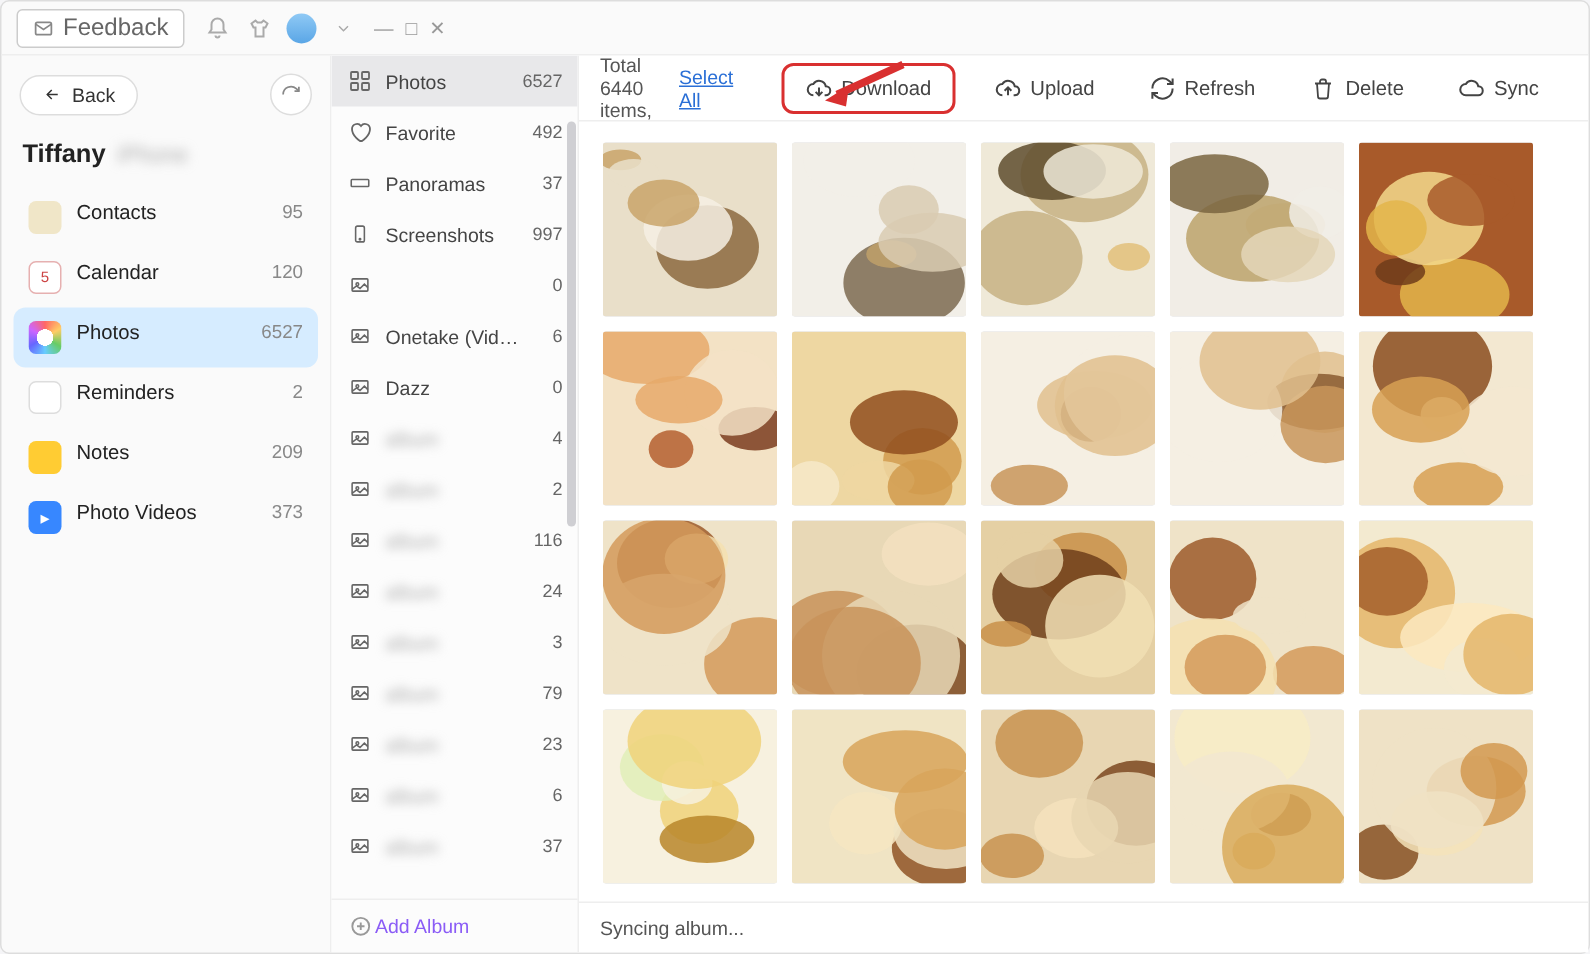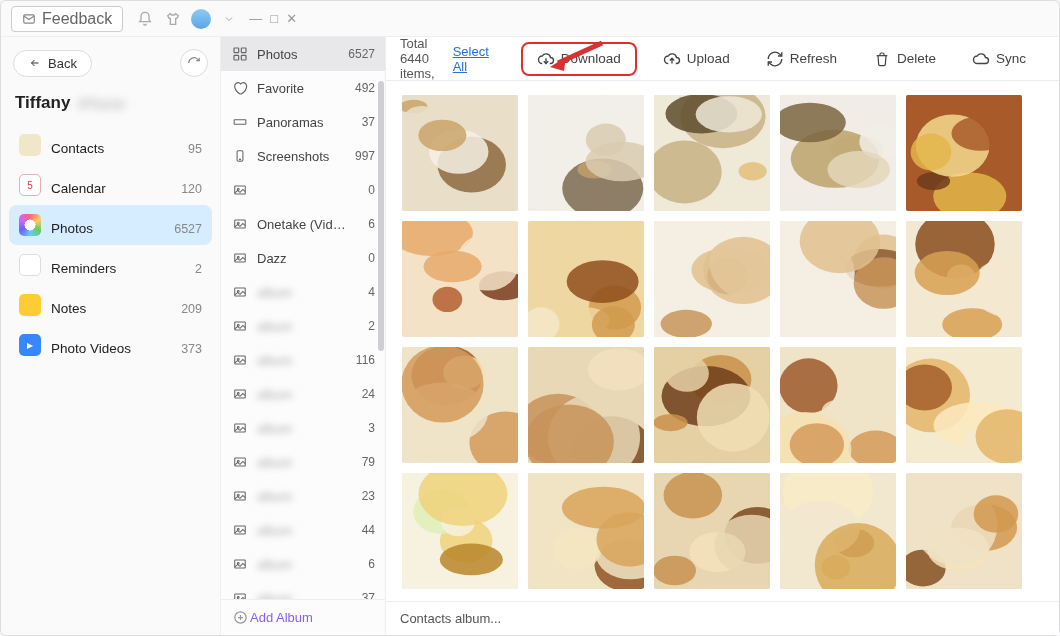--- a/index.html
+++ b/index.html
@@ -15,21 +15,21 @@
 .win-controls { display:flex; gap:8px; margin-left:6px; color:#999; }
 
 .body { flex: 1; display: flex; overflow: hidden; }
 
 .sidebar-left { width: 220px; border-right: 1px solid #eee; display: flex; flex-direction: column; padding: 8px 8px 8px 8px; }
 .back-row { display:flex; align-items:center; padding: 4px 4px 10px 4px;}
 .back-btn { display:flex; align-items:center; gap:6px; background:#fff; border:1px solid #ddd; border-radius: 18px; padding: 5px 14px; font-size:13px; cursor:pointer; }
 .refresh-sm { width:28px;height:28px;border:1px solid #ddd;border-radius:50%;background:#fff;display:flex;align-items:center;justify-content:center;margin-left:auto;cursor:pointer;color:#888;}
 .user-name { font-size: 17px; font-weight:600; padding: 6px 6px 12px 6px; color:#222; display:flex; align-items:center; gap:8px;}
 .blurred { filter: blur(4px); color:#aaa; font-weight:400; font-size:15px;}
-.nav-item { display:flex; align-items:flex-end; gap:10px; padding: 9px 10px; border-radius: 8px; cursor:pointer; }
+.nav-item { display:flex; align-items:flex-start; gap:10px; padding: 9px 10px; border-radius: 8px; cursor:pointer; }
 .nav-item.active { background:#d6ecff; }
 .nav-icon { width:22px; height:22px; border-radius:5px; display:inline-flex; align-items:center; justify-content:center; font-size:12px;}
 .nav-label { flex:1; font-size:13.5px; color:#222;}
 .nav-count { color:#888; font-size:12.5px;}
 .ic-contacts{background:#f0e6c8;} .ic-cal{background:#fff;border:1px solid #e6b0b0;color:#c44;font-size:10px;} .ic-photos{background:radial-gradient(circle,#fff 35%, transparent 36%),conic-gradient(#f66,#fc6,#6c6,#6cf,#66f,#c6f,#f66);} .ic-rem{background:#fff;border:1px solid #ddd;} .ic-notes{background:#ffcc33;} .ic-vid{background:#3787ff;color:#fff;}
 
 .sidebar-mid { width: 165px; background:#fcfcfc; border-right:1px solid #eee; display:flex; flex-direction:column; position:relative;}
 .mid-scroll{flex:1;overflow-y:auto;}
 .album-item { display:flex; align-items:center; gap:8px; padding: 8px 10px; cursor:pointer; font-size:13px; color:#444;}
 .album-item.active { background:#e8e8ea;}
@@ -309,31 +309,20 @@
           </div>
           <div class="album-item bl">
             <span class="album-ic">
               <svg width="16" height="14" viewBox="0 0 24 24" fill="none" stroke="#666" stroke-width="1.8">
                 <rect x="3" y="5" width="18" height="14" rx="1"></rect>
                 <circle cx="9" cy="11" r="1.5"></circle>
                 <path d="M3 17l5-4 4 3 5-5 4 4"></path>
               </svg>
             </span>
             <span class="album-label">album</span>
-            <span class="album-count">44</span>
-          </div>
-          <div class="album-item bl">
-            <span class="album-ic">
-              <svg width="16" height="14" viewBox="0 0 24 24" fill="none" stroke="#666" stroke-width="1.8">
-                <rect x="3" y="5" width="18" height="14" rx="1"></rect>
-                <circle cx="9" cy="11" r="1.5"></circle>
-                <path d="M3 17l5-4 4 3 5-5 4 4"></path>
-              </svg>
-            </span>
-            <span class="album-label">album</span>
             <span class="album-count">6</span>
           </div>
           <div class="album-item bl">
             <span class="album-ic">
               <svg width="16" height="14" viewBox="0 0 24 24" fill="none" stroke="#666" stroke-width="1.8">
                 <rect x="3" y="5" width="18" height="14" rx="1"></rect>
                 <circle cx="9" cy="11" r="1.5"></circle>
                 <path d="M3 17l5-4 4 3 5-5 4 4"></path>
               </svg>
             </span>
@@ -628,17 +617,17 @@
                 <ellipse cx="14.57459246252256" cy="81.96958768196055" rx="19.630727190586185" ry="15.884820150949633" fill="#865022" opacity="0.85"></ellipse>
                 <ellipse cx="44.884394825057825" cy="65.51641745289089" rx="26.66689521335502" ry="18.471618503739318" fill="#f5e3ba" opacity="0.85"></ellipse>
                 <ellipse cx="43.19250136628398" cy="45.24903818339226" rx="35.69771062575455" ry="34.58203614931852" fill="#efe2c6" opacity="0.85"></ellipse>
                 <ellipse cx="77.55191317828576" cy="35.362196446658345" rx="19.223662729593343" ry="16.15591994669956" fill="#d29950" opacity="0.85"></ellipse>
               </svg>
             </div>
           </div>
       </div>
 
       <div class="statusbar">
-          <span>Contacts album...</span>
+          <span>Syncing album...</span>
         </div>
     </div>
   </div>
 </div>
 
 </body></html>

